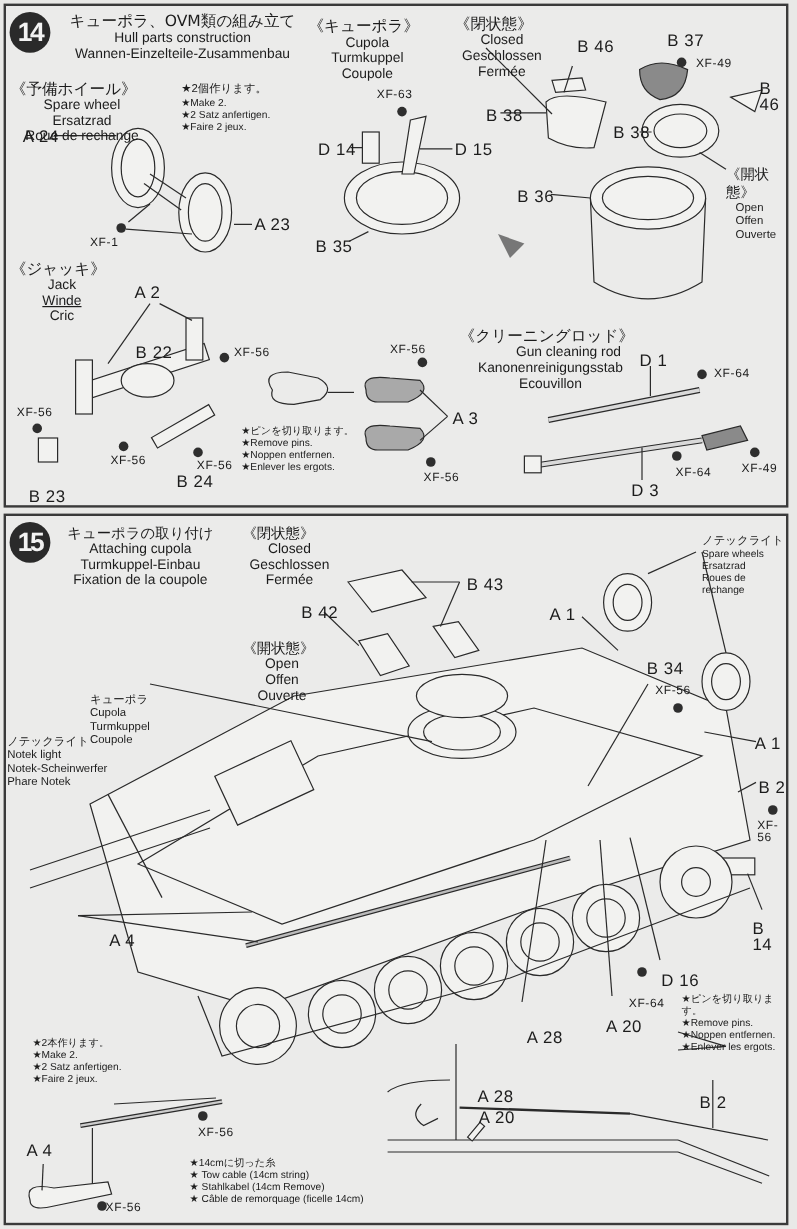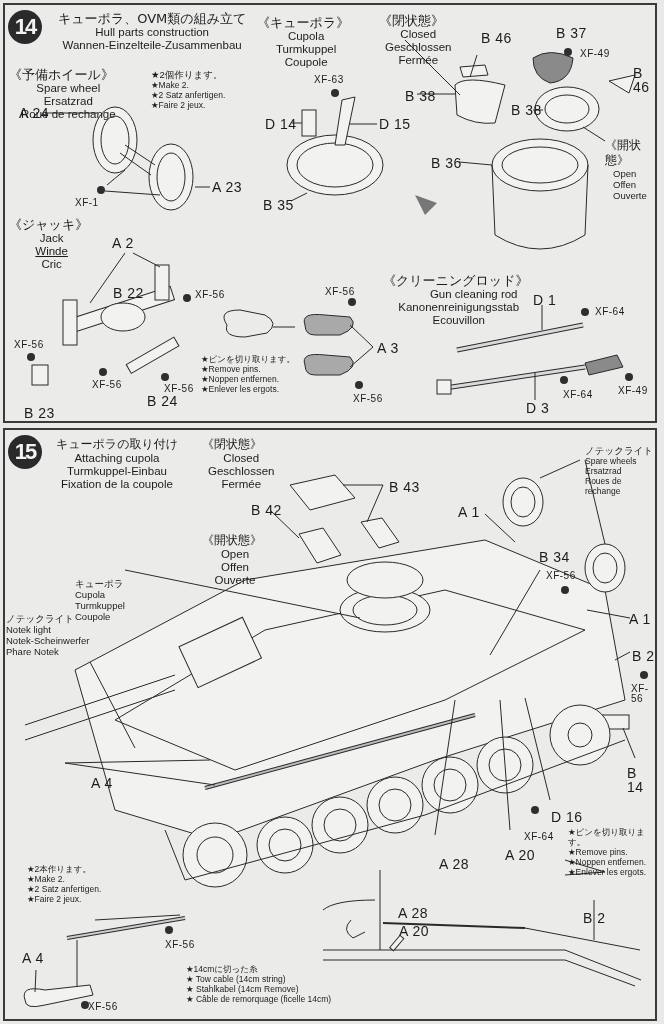--- a/index.html
+++ b/index.html
@@ -373,21 +373,21 @@
 
   <div class="abs" style="left:22px;top:434px;">
     <div class="t-xs">★2本作ります。</div>
     <div class="t-xs">★Make 2.</div>
     <div class="t-xs">★2 Satz anfertigen.</div>
     <div class="t-xs">★Faire 2 jeux.</div>
   </div>
   <div class="abs xf" style="left:160px;top:510px;">XF-56</div>
   <div class="abs part" style="left:17px;top:521px;">A 4</div>
   <div class="abs xf" style="left:83px;top:572px;">XF-56</div>
-  <div class="abs" style="left:153px;top:534px;margin-left:28px;">
+  <div class="abs" style="left:153px;top:534px;">
     <div class="t-xs">★14cmに切った糸</div>
     <div class="t-xs">★ Tow cable (14cm string)</div>
     <div class="t-xs">★ Stahlkabel (14cm Remove)</div>
     <div class="t-xs">★ Câble de remorquage (ficelle 14cm)</div>
   </div>
 
   <div class="abs part" style="left:393px;top:476px;">A 28</div>
   <div class="abs part" style="left:394px;top:494px;">A 20</div>
   <div class="abs part" style="left:578px;top:481px;">B 2</div>
 </div>

